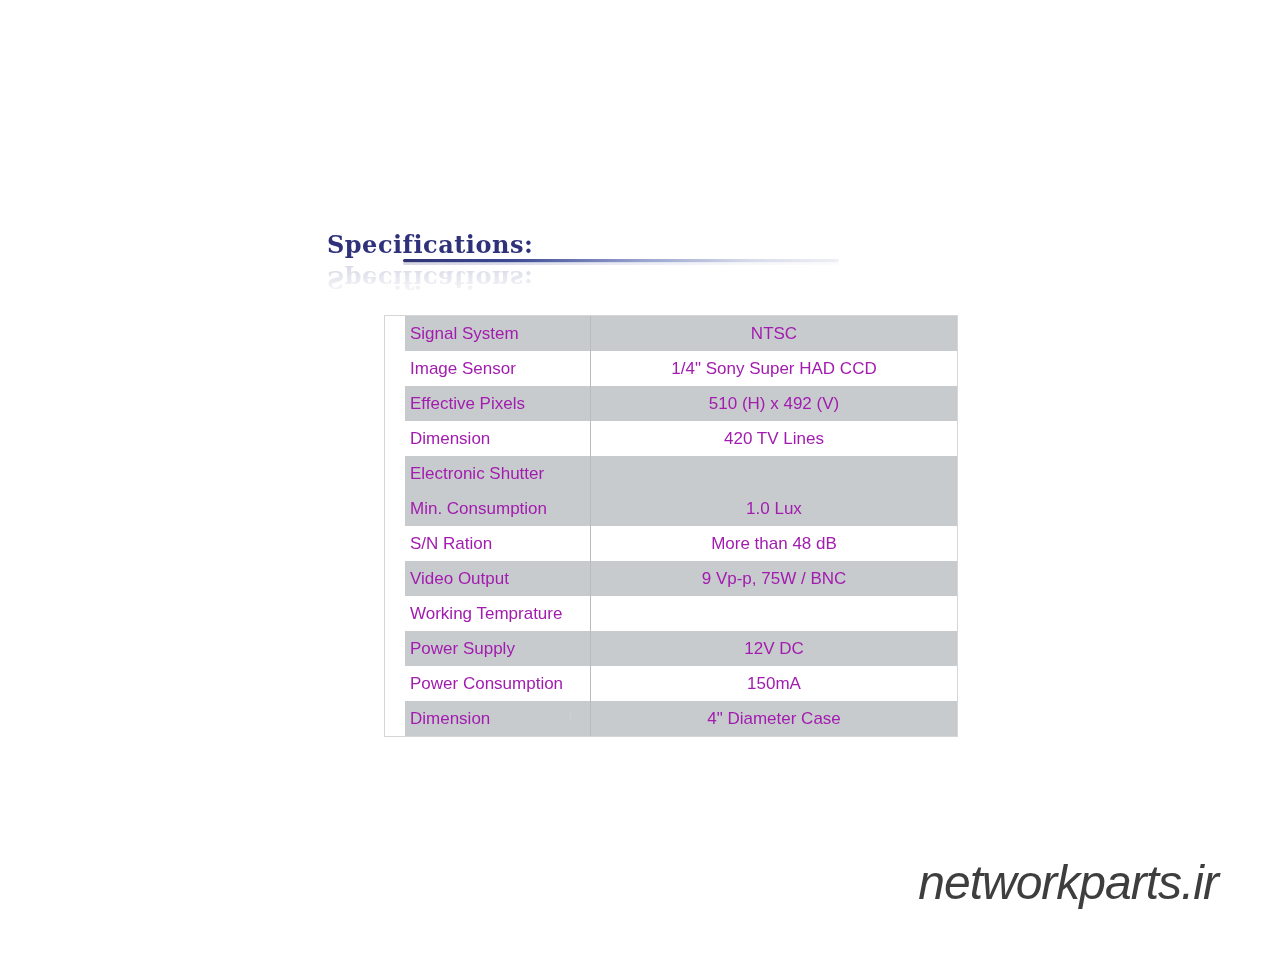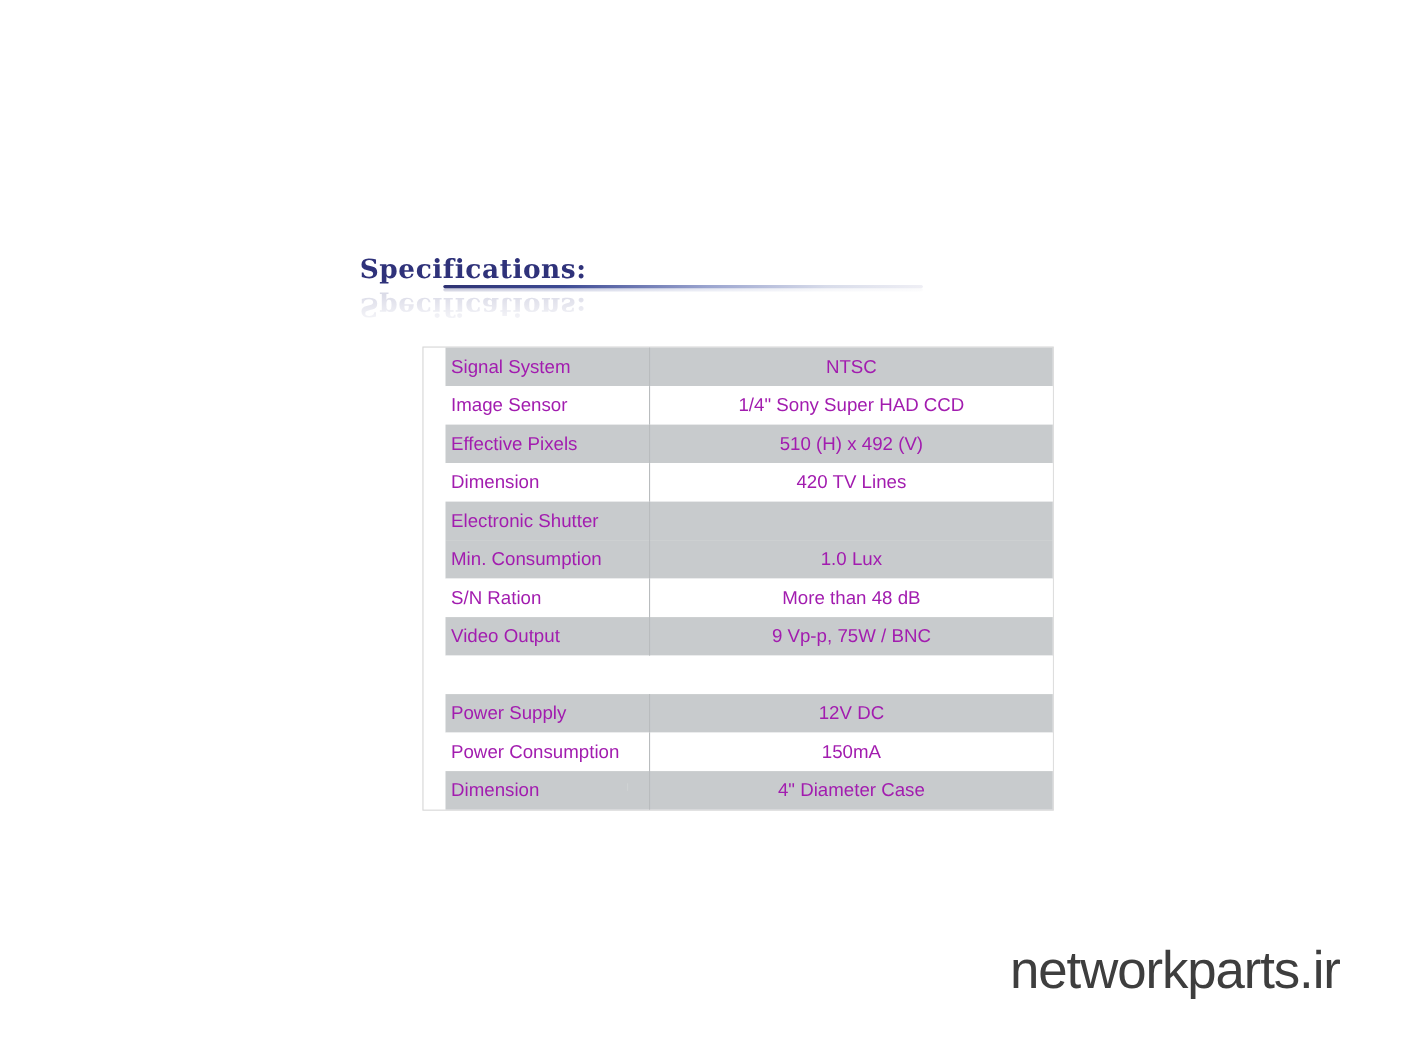--- a/index.html
+++ b/index.html
@@ -123,20 +123,21 @@
   .watermark {
     position: absolute;
     right: 62px;
     bottom: 50px;
     font-family: "Liberation Sans", sans-serif;
     font-size: 48px;
     font-weight: 400;
     letter-spacing: -1px;
     color: var(--watermark-color, #3e3e3e);
     white-space: nowrap;
+    font-style: italic;
   }
 </style>
 </head>
 <body>
 
 <div class="page">
 
   <div class="heading-block">
     <div class="heading-main">
       <h1 class="heading-title">Specifications:</h1>
@@ -175,20 +176,21 @@
       </div>
       <div class="spec-row">
         <div class="spec-label">S/N Ration</div>
         <div class="spec-value">More than 48 dB</div>
       </div>
       <div class="spec-row stripe">
         <div class="spec-label">Video Output</div>
         <div class="spec-value">9 Vp-p, 75W / BNC</div>
       </div>
       <div class="spec-row">
+        <div class="spec-label">Working Temprature</div>
       </div>
       <div class="spec-row stripe">
         <div class="spec-label">Power Supply</div>
         <div class="spec-value">12V DC</div>
       </div>
       <div class="spec-row">
         <div class="spec-label">Power Consumption</div>
         <div class="spec-value">150mA</div>
       </div>
       <div class="spec-row stripe">

